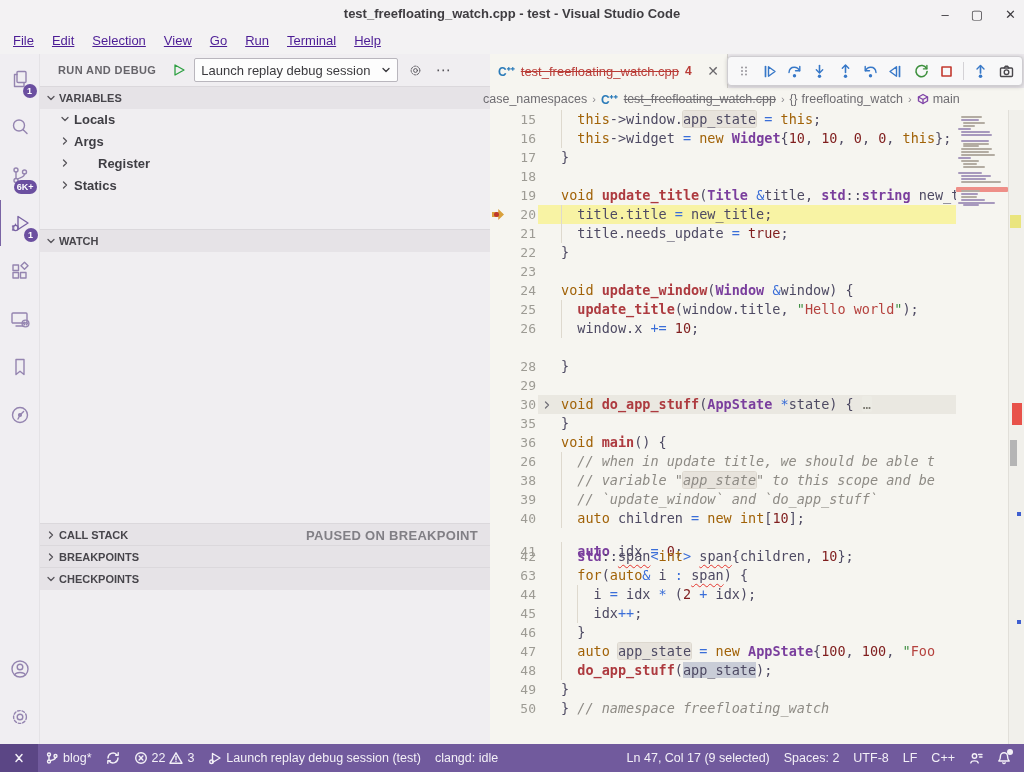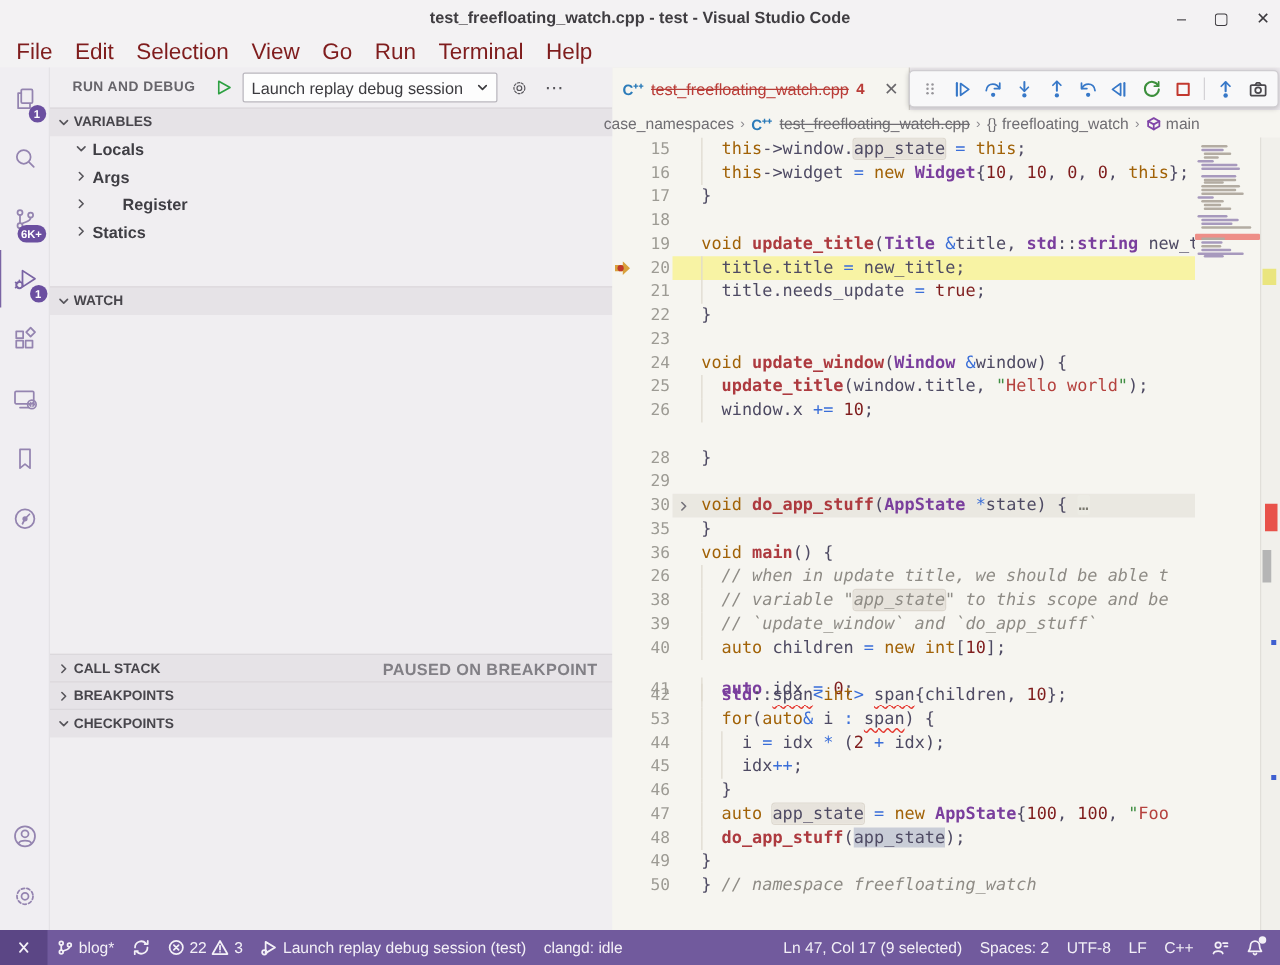--- a/index.html
+++ b/index.html
@@ -9,21 +9,21 @@
   .abs{position:absolute;}
 
   
   #titlebar{left:0;top:0;width:1024px;height:28px;background:#f3f2f3;border-bottom:1px solid #e2e0e2;}
   #window-title{width:100%;text-align:center;line-height:27px;font-size:13px;font-weight:bold;color:#3f3d41;}
   #win-controls{right:8px;top:0;height:28px;display:flex;align-items:center;gap:22px;color:#3c3a3e;font-size:13px;}
   #win-controls span{cursor:default;}
 
   
   #menubar{left:0;top:28px;width:1024px;height:26px;background:#f3f2f3;display:flex;align-items:center;padding-left:4px;box-sizing:border-box;}
-  .menu-item{padding:0 9px;font-size:18px;color:#7f1d1d;line-height:26px;}
+  .menu-item{padding:0 9px;font-size:13px;color:#4c1d95;line-height:26px;text-decoration:underline;}
 
   
   #activitybar{left:0;top:54px;width:40px;height:690px;background:#f0eef2;display:flex;flex-direction:column;align-items:center;border-right:1px solid #e4e2e6;box-sizing:border-box;}
   .ab-item{width:40px;height:46px;display:flex;align-items:center;justify-content:center;position:relative;color:#9484b0;margin-top:2px;}
   .ab-item.active{color:#7a64a4;border-left:2px solid #7a64a4;}
   .ab-badge{position:absolute;right:3px;bottom:4px;min-width:14px;height:14px;border-radius:8px;background:#6b4fa0;color:#fff;font-size:9px;font-weight:bold;line-height:14px;text-align:center;padding:0 3px;box-sizing:border-box;}
   #ab-bottom{margin-top:auto;margin-bottom:4px;}
 
   
   #sidebar{left:40px;top:54px;width:450px;height:690px;background:#f0eef1;}
@@ -531,21 +531,21 @@
       </div>
       <div class="row" style="top: 432px; padding-left: 48px;">
         <div class="num">41</div>
         <div class="txt"><span class="guide" style="left: 0ch;"></span><span class="pl">  </span><span class="kwb">auto</span><span class="pl"> idx </span><span class="op">=</span><span class="pl"> </span><span class="num-lit">0</span><span class="pl">;</span></div>
       </div>
       <div class="row" style="top: 437px;">
         <div class="num">42</div>
         <div class="txt"><span class="guide" style="left: 0ch;"></span><span class="pl">  </span><span class="kwb">std</span><span class="pl">::</span><span class="pl sq">span</span><span class="op">&lt;</span><span class="kw">int</span><span class="op">&gt;</span><span class="pl"> </span><span class="pl sq">span</span><span class="pl">{children, </span><span class="num-lit">10</span><span class="pl">};</span></div>
       </div>
       <div class="row" style="top: 456px;">
-        <div class="num">53</div>
+        <div class="num">63</div>
         <div class="txt"><span class="guide" style="left: 0ch;"></span><span class="pl">  </span><span class="kw">for</span><span class="pl">(</span><span class="kw">auto</span><span class="op">&amp;</span><span class="pl"> i </span><span class="op">:</span><span class="pl"> </span><span class="pl sq">span</span><span class="pl">) {</span></div>
       </div>
       <div class="row" style="top: 475px;">
         <div class="num">44</div>
         <div class="txt"><span class="guide" style="left: 0ch;"></span><span class="guide" style="left: 2ch;"></span><span class="pl">    </span><span class="pl">i </span><span class="op">=</span><span class="pl"> idx </span><span class="op">*</span><span class="pl"> (</span><span class="num-lit">2</span><span class="pl"> </span><span class="op">+</span><span class="pl"> idx);</span></div>
       </div>
       <div class="row" style="top: 494px;">
         <div class="num">45</div>
         <div class="txt"><span class="guide" style="left: 0ch;"></span><span class="guide" style="left: 2ch;"></span><span class="pl">    </span><span class="pl">idx</span><span class="op">++</span><span class="pl">;</span></div>
       </div>

